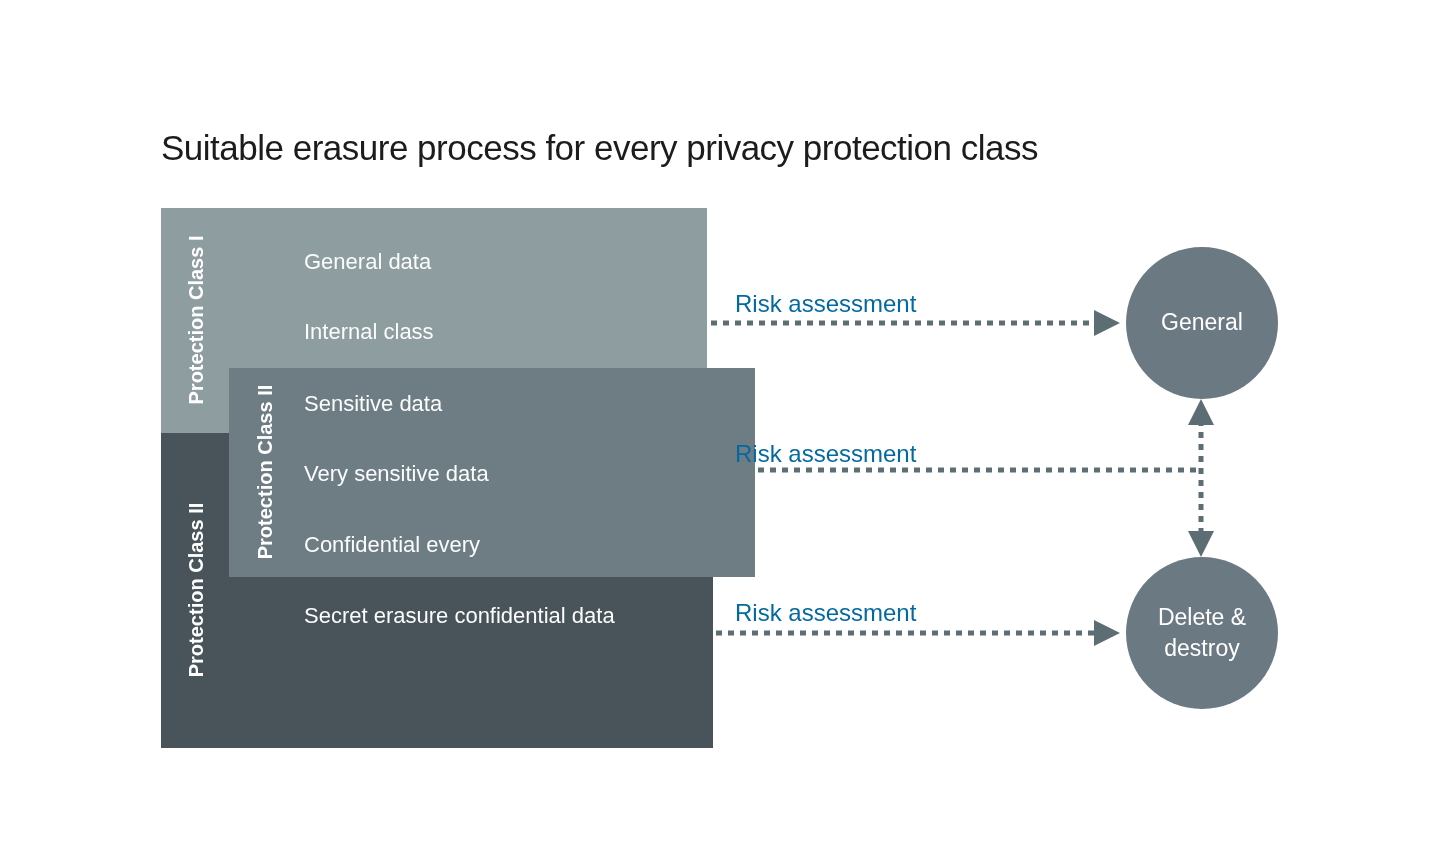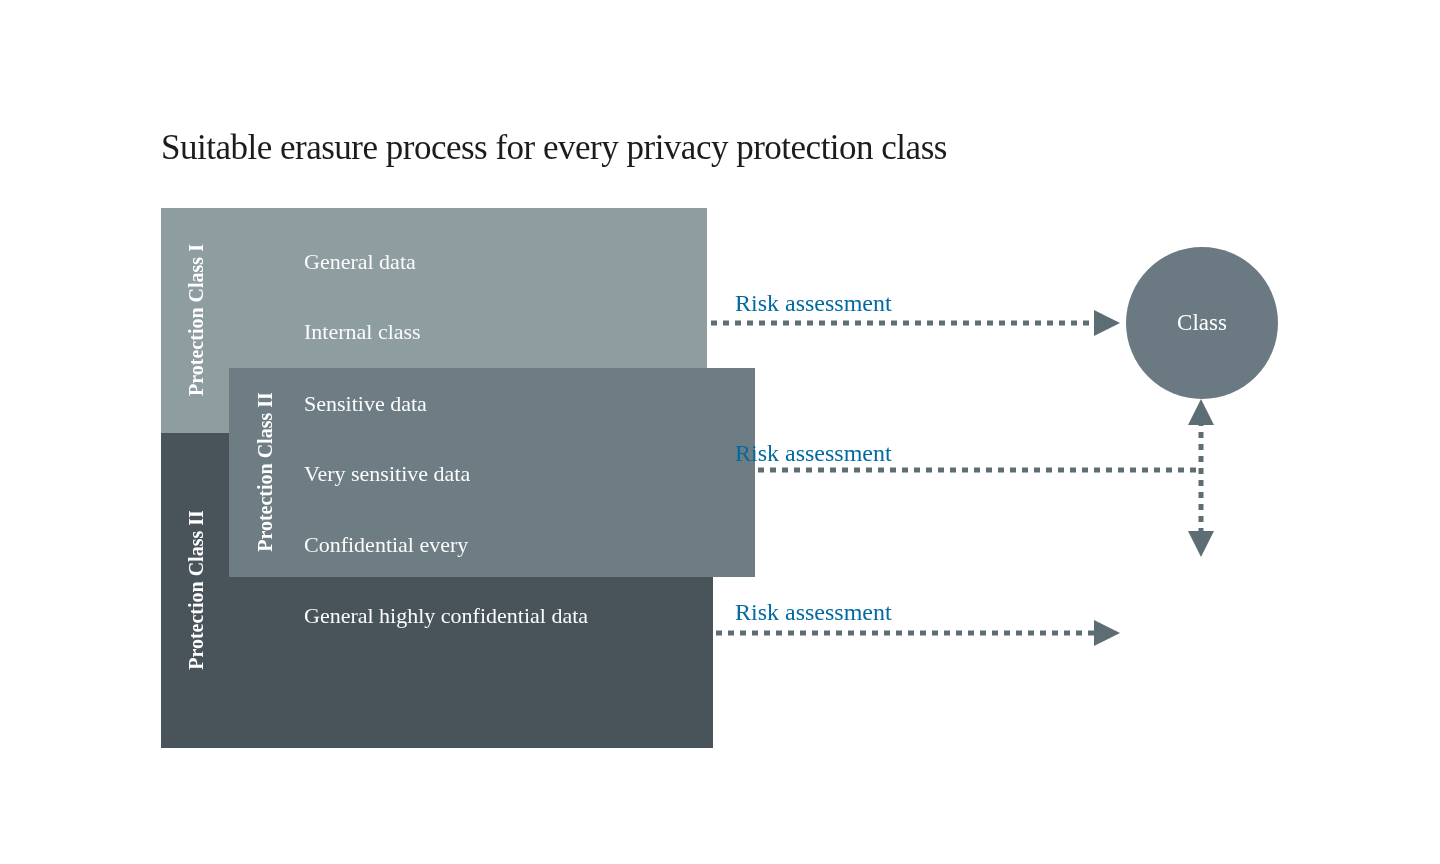--- a/index.html
+++ b/index.html
@@ -3,21 +3,21 @@
 <meta charset="utf-8">
 <style>
   html, body { margin: 0; padding: 0; background: #ffffff; }
   * { box-sizing: border-box; }
   #canvas {
     position: relative;
     width: 1440px;
     height: 864px;
     background: #ffffff;
     overflow: hidden;
-    font-family: Liberation Serif, serif;
+    font-family: Liberation Sans, sans-serif;
   }
   .title {
     position: absolute;
     left: 161px;
     top: 128px;
     font-size: 35px;
     font-weight: 400;
     letter-spacing: -0.5px;
     color: #1c1c1c;
     white-space: nowrap;
@@ -114,21 +114,21 @@
 
   <div class="vlabel vlabel-1">Protection Class I</div>
   <div class="vlabel vlabel-2">Protection Class II</div>
   <div class="vlabel vlabel-3">Protection Class II</div>
 
   <div class="item item-1">General data</div>
   <div class="item item-2">Internal class</div>
   <div class="item item-3">Sensitive data</div>
   <div class="item item-4">Very sensitive data</div>
   <div class="item item-5">Confidential every</div>
-  <div class="item item-6">General highly confidential data</div>
+  <div class="item item-6">Secret erasure confidential data</div>
 
   <svg class="arrow-layer" viewBox="0 0 1440 864" xmlns="http://www.w3.org/2000/svg">
 
     <g>
       <line class="dash-line" x1="711" y1="323" x2="1094" y2="323"></line>
       <polygon class="arrow-head" points="1120,323 1094,310 1094,336"></polygon>
     </g>
 
     <g>
       <line class="dash-line" x1="758" y1="470" x2="1200" y2="470"></line>
@@ -144,16 +144,19 @@
       <polygon class="arrow-head" points="1201,399 1188,425 1214,425"></polygon>
       <polygon class="arrow-head" points="1201,557 1188,531 1214,531"></polygon>
     </g>
   </svg>
 
   <div class="risk-label risk-1">Risk assessment</div>
   <div class="risk-label risk-2">Risk assessment</div>
   <div class="risk-label risk-3">Risk assessment</div>
 
   <div class="node node-delete">
-    <div class="node-label">Class</div>
+    <div class="node-label">General</div>
+  </div>
+  <div class="node node-destroy">
+    <div class="node-label">Delete &amp; destroy</div>
   </div>
 
 </div>
 
 </body></html>

